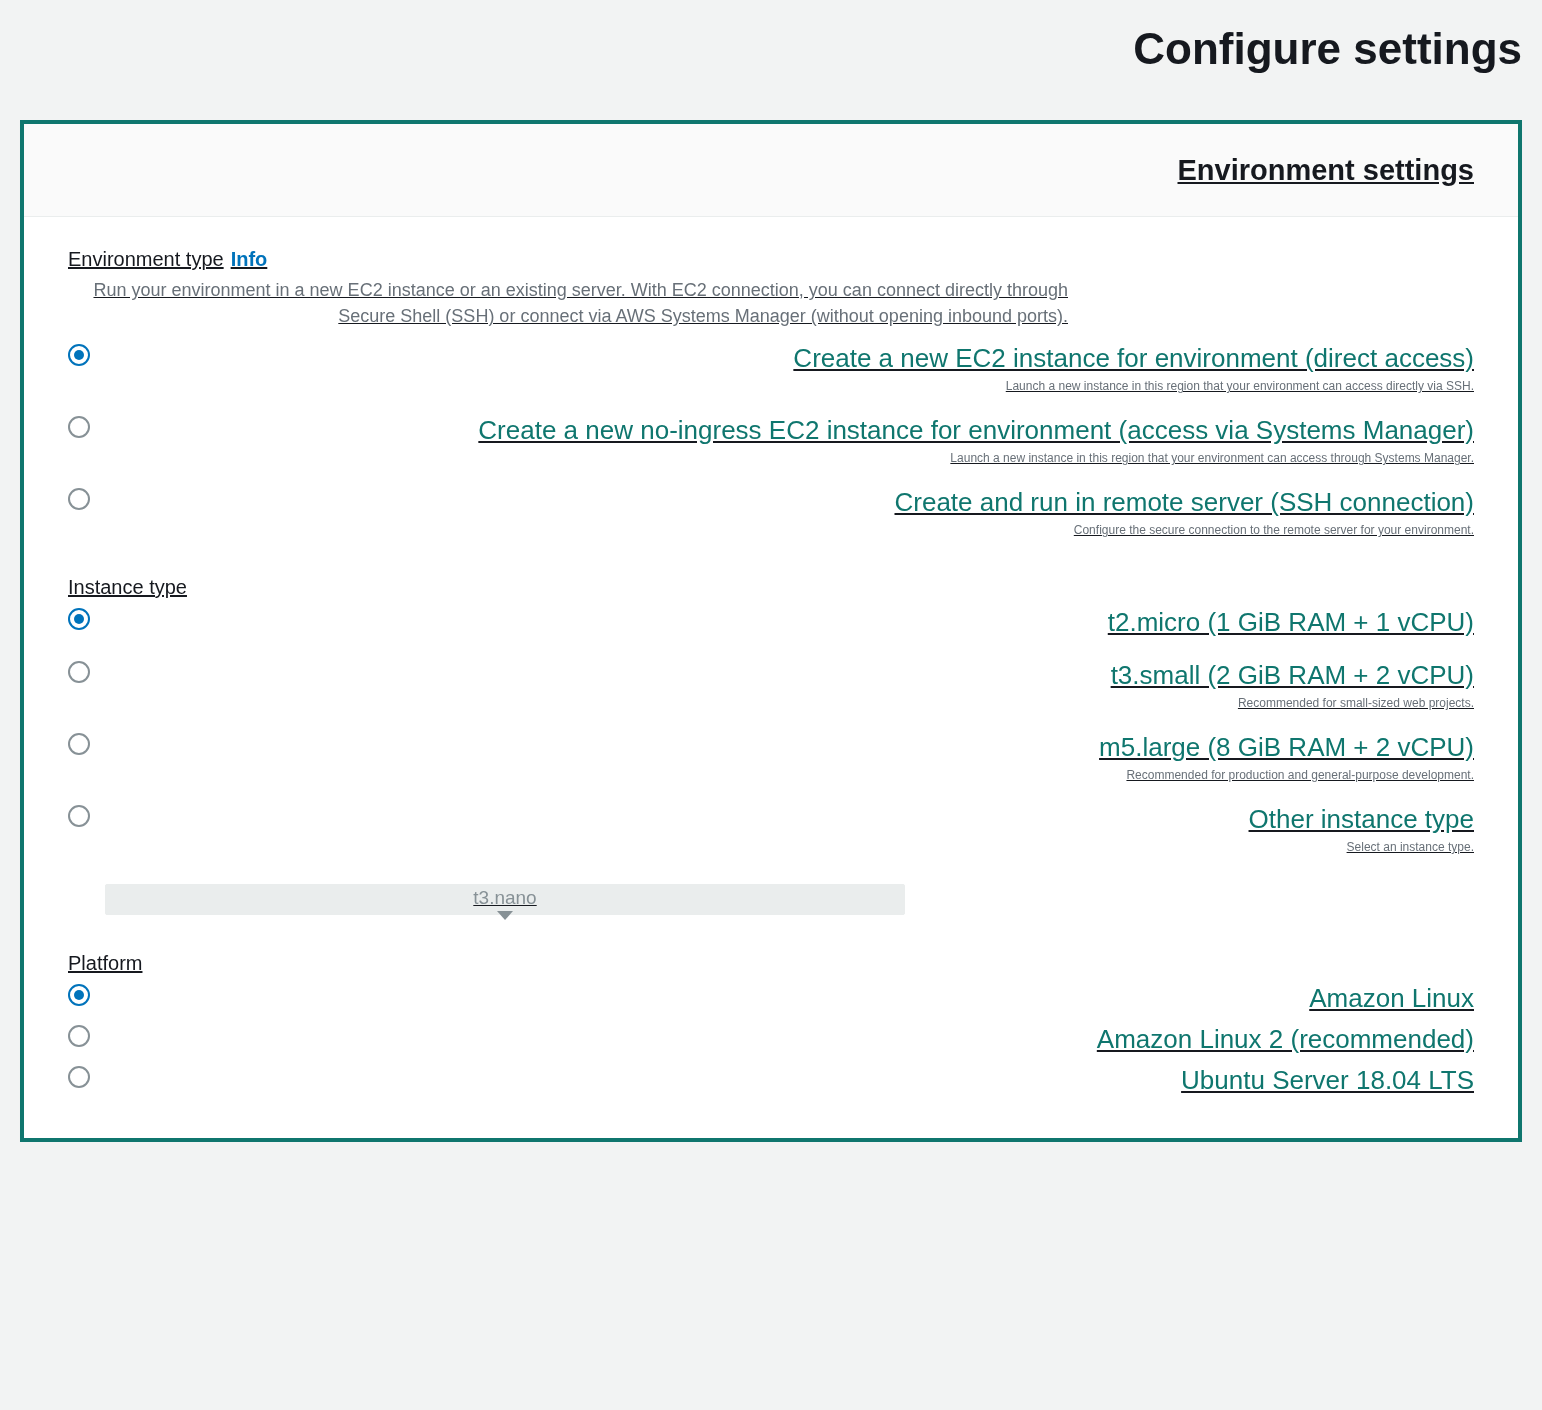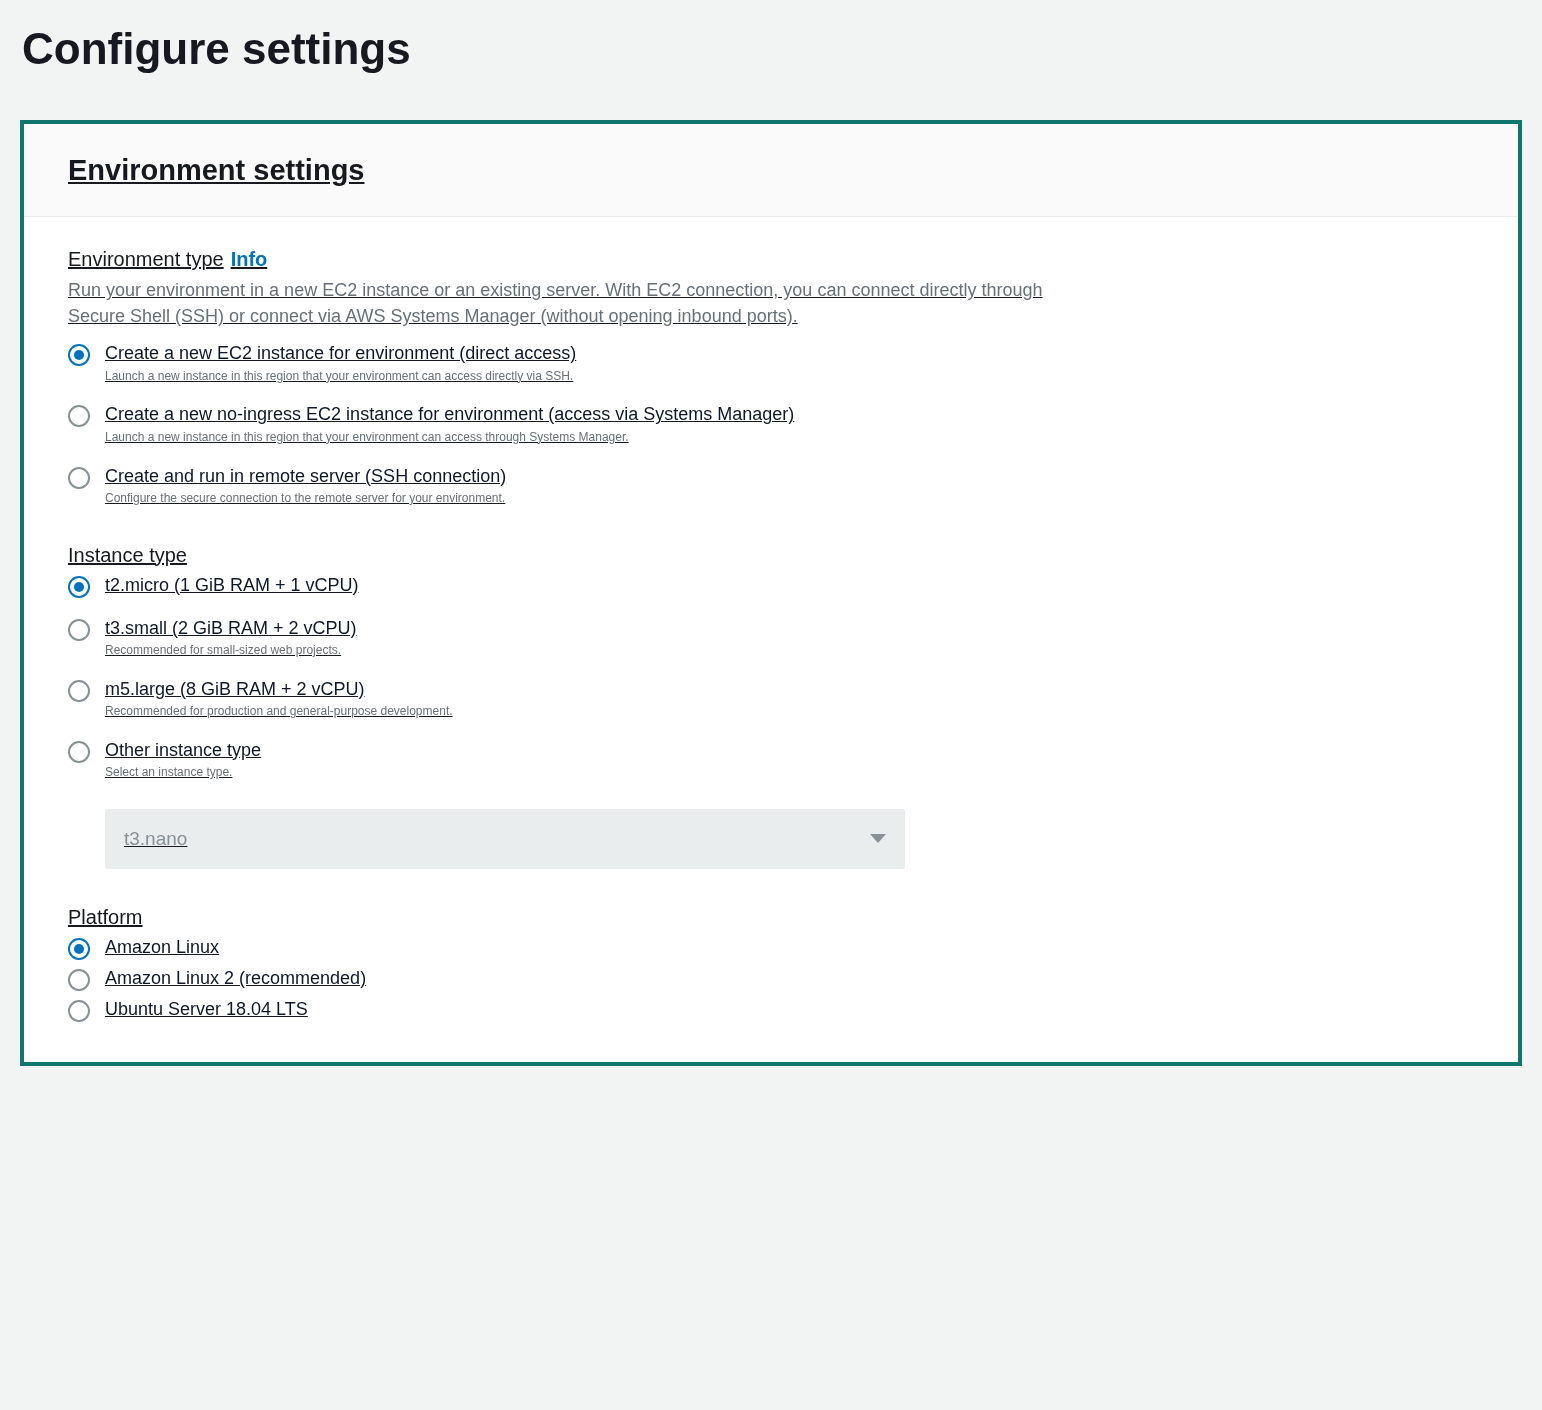--- a/index.html
+++ b/index.html
@@ -6,20 +6,21 @@
     body {
       font-family: "Amazon Ember", "Helvetica Neue", Helvetica, Arial, sans-serif;
       background: #f2f3f3;
       color: #16191f;
       font-size: 18px;
       line-height: 1.4;
     }
     .page {
       padding: 10px 20px 0 20px;
       max-width: 1542px;
+      text-align: right;
     }
     h1.page-title {
       font-size: 44px;
       font-weight: 700;
       color: #16191f;
       margin: 8px 0 40px 2px;
     }
     .panel {
       background: #fff;
       border: 4px solid #0f766e;
@@ -94,46 +95,47 @@
       content: "";
       position: absolute;
       left: 50%; top: 50%;
       transform: translate(-50%, -50%);
       width: 10px; height: 10px;
       background: #0073bb;
       border-radius: 50%;
     }
     .radio-text { flex: 1; }
     .radio-label {
-      font-size: 18px;
+      font-size: 26px;
       font-weight: 400;
-      color: #0f172a;
+      color: #0f766e;
       line-height: 1.35;
     }
     .radio-sub {
       color: #687078;
       font-size: 12px;
       margin-top: 2px;
     }
     .select-box {
       margin-left: 37px;
       margin-top: -6px;
       margin-bottom: 34px;
       background: #eaeded;
       border: 1px solid #eaeded;
       border-radius: 2px;
-      height: 60px;
+      height: 31px;
       display: flex;
       align-items: center;
       justify-content: space-between;
       padding: 0 18px;
       max-width: 800px;
       color: #879196;
       font-size: 19px;
       cursor: default;
+      flex-direction: column;
     }
     .caret-icon {
       width: 0; height: 0;
       border-left: 8px solid transparent;
       border-right: 8px solid transparent;
       border-top: 9px solid #879196;
     }
     .mt-section { margin-top: 6px; }
   </style>
 </head>

